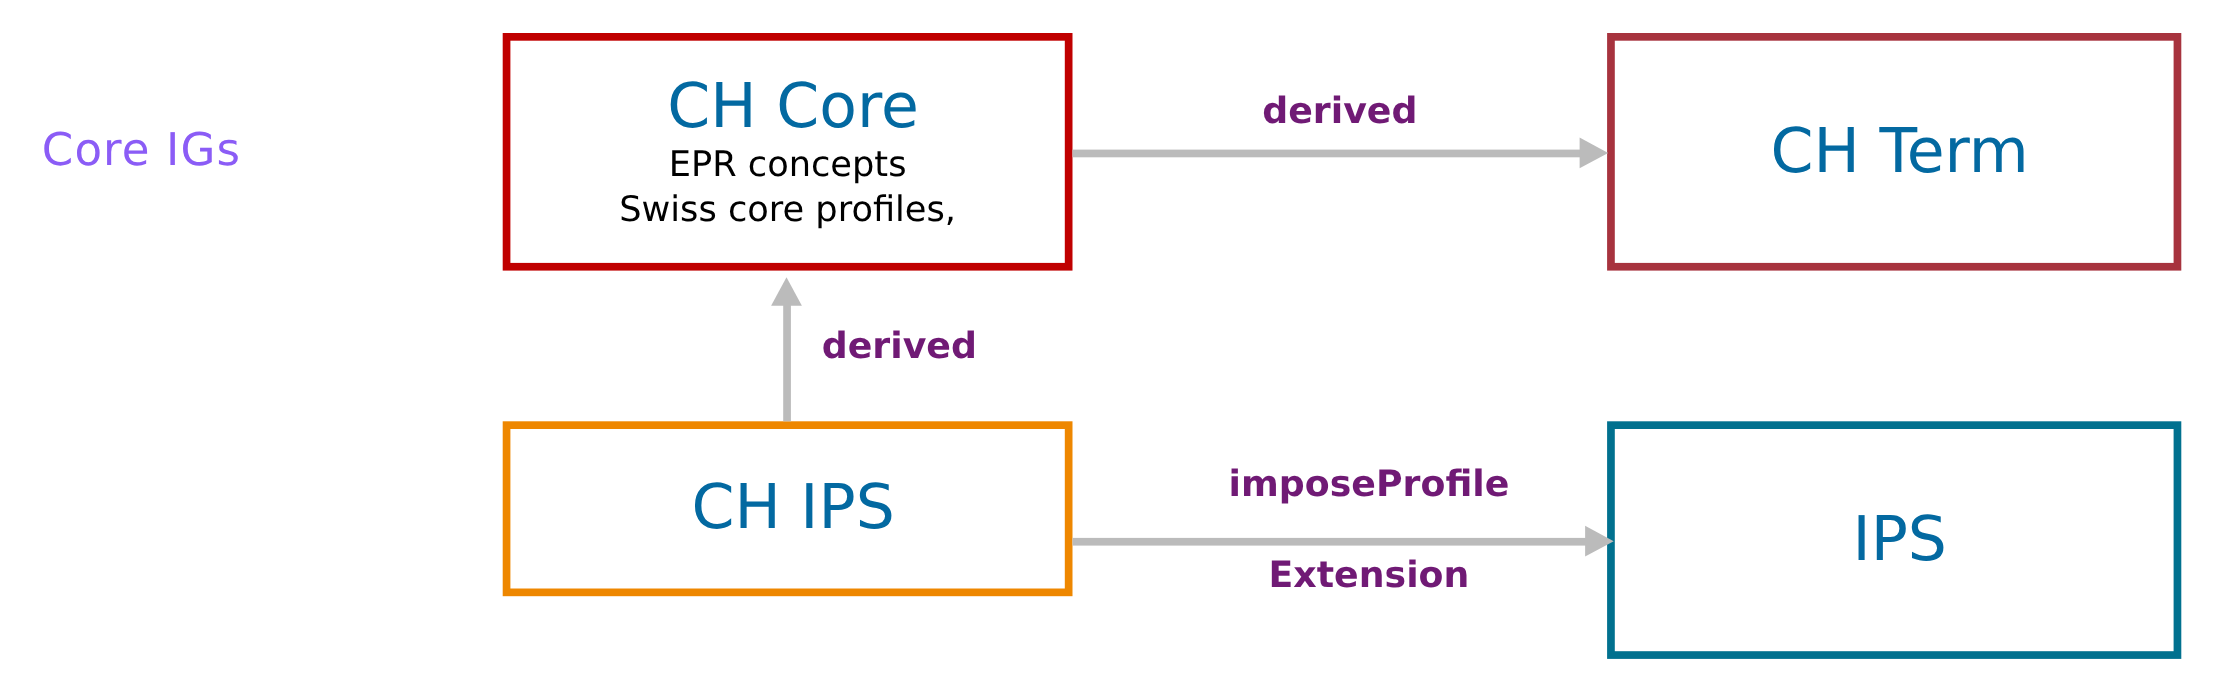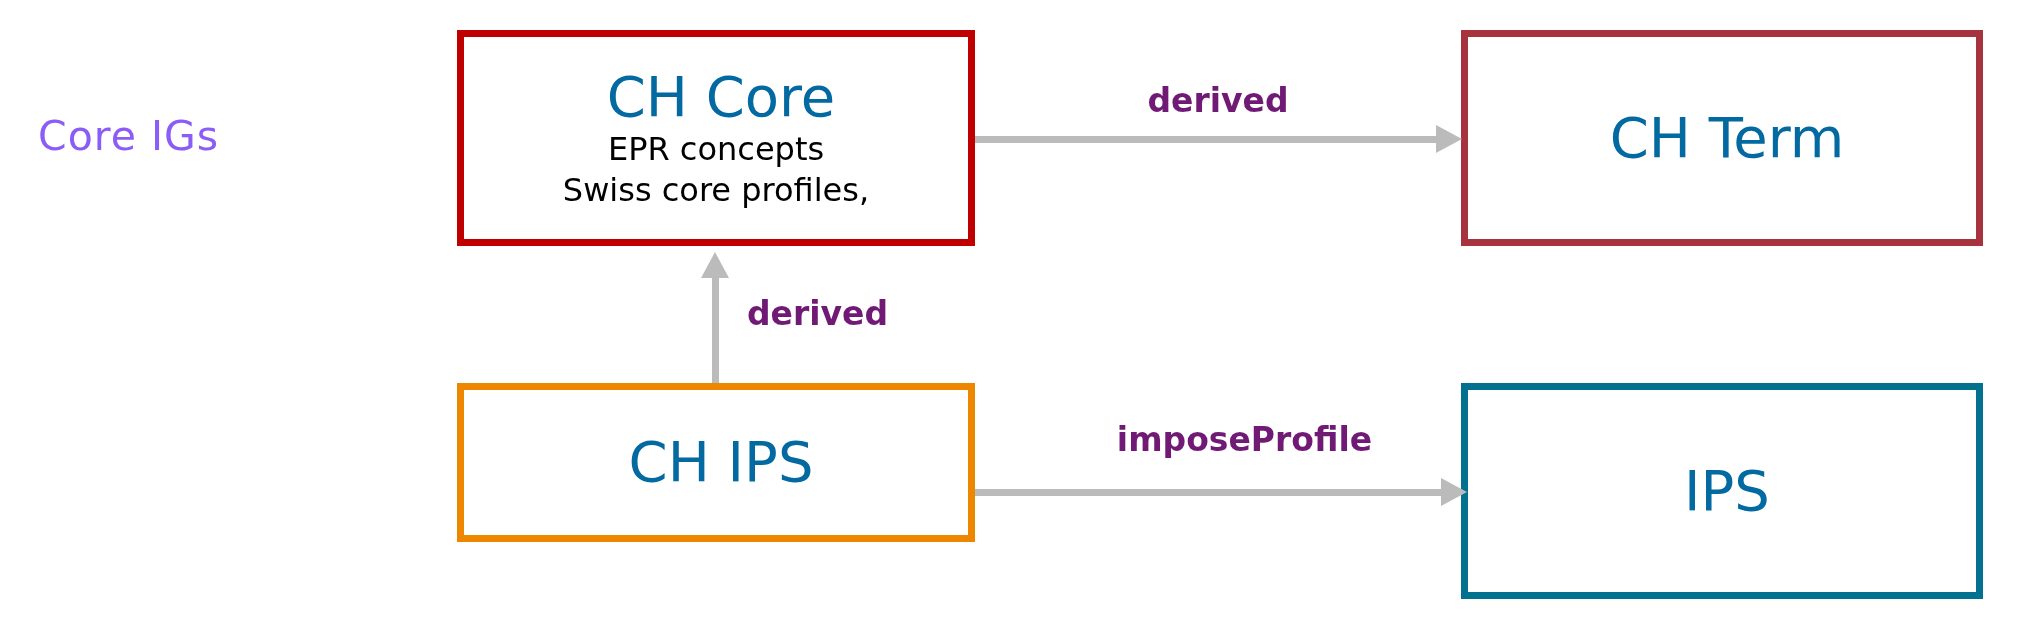--- a/index.html
+++ b/index.html
@@ -131,15 +131,16 @@
   <div class="arrow-label lbl-derived-top">derived</div>
 
   <div class="shaft-v a2-shaft"></div>
   <div class="head-up a2-head"></div>
   <div class="arrow-label lbl-derived-mid">derived</div>
 
   <div class="shaft-h a3-shaft"></div>
   <div class="head-right a3-head"></div>
   <div class="arrow-label lbl-impose">
     <span>imposeProfile</span><br>
+    <span>Extension</span>
   </div>
 
 </div>
 
 </body></html>

